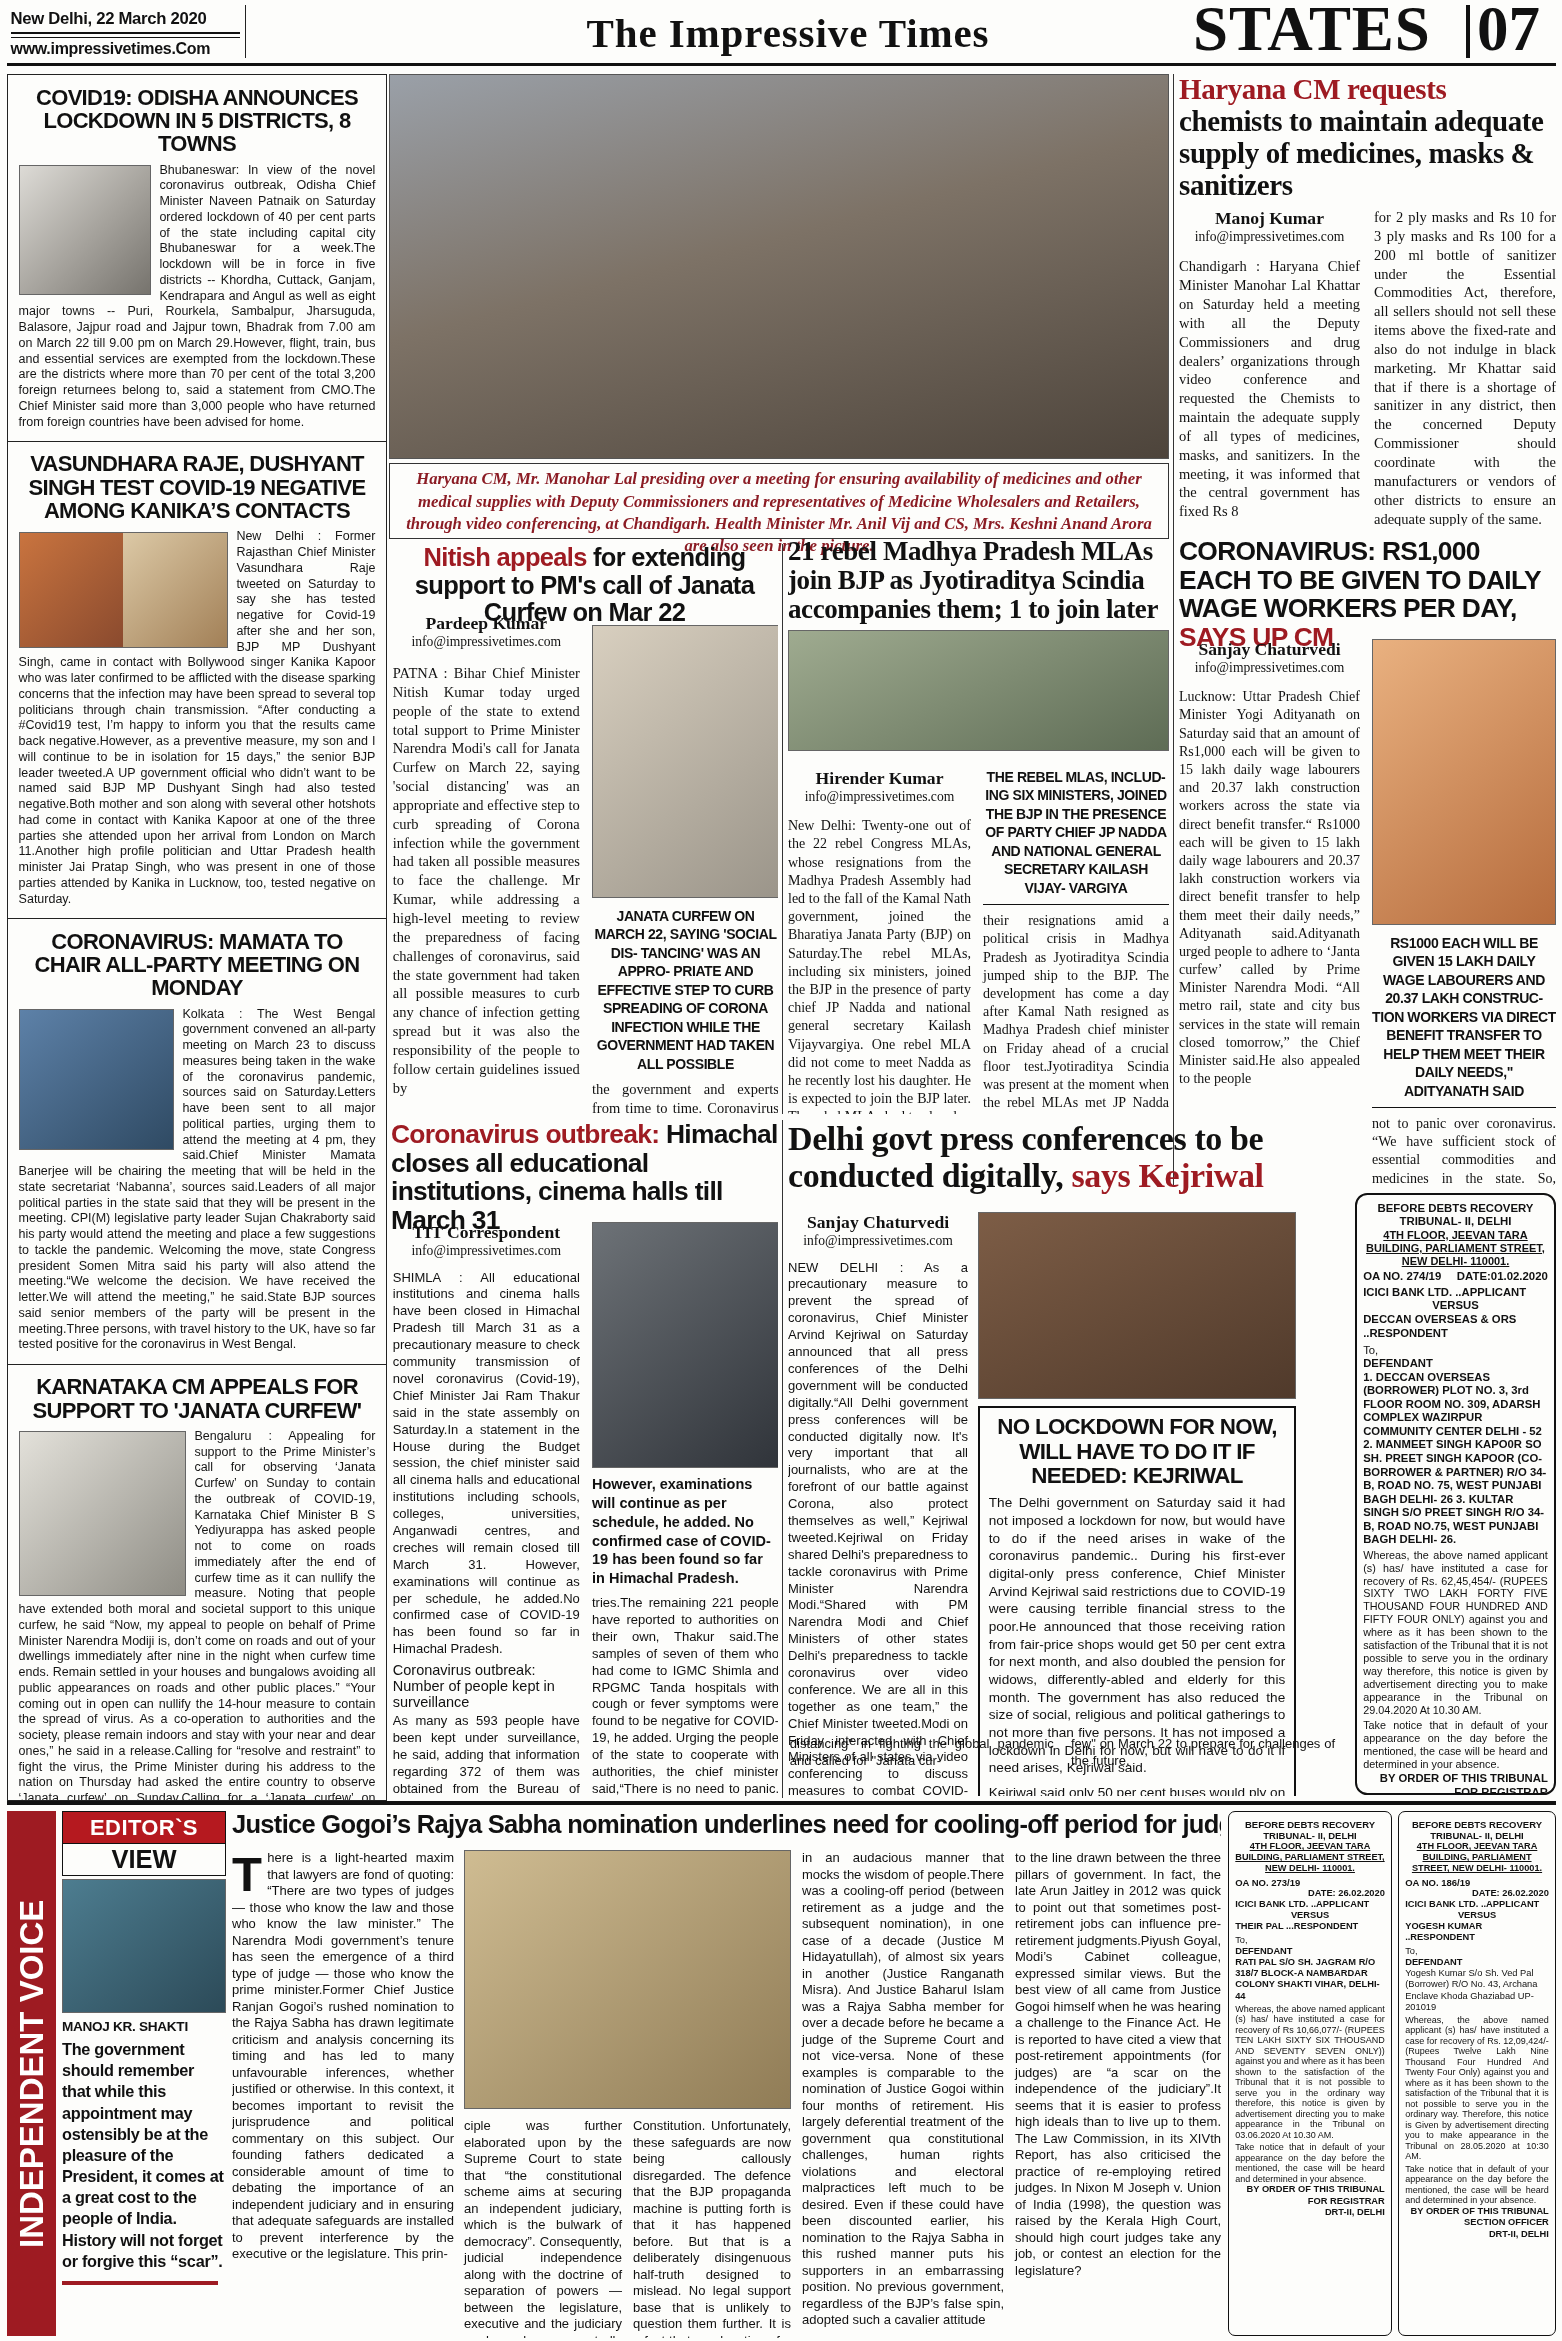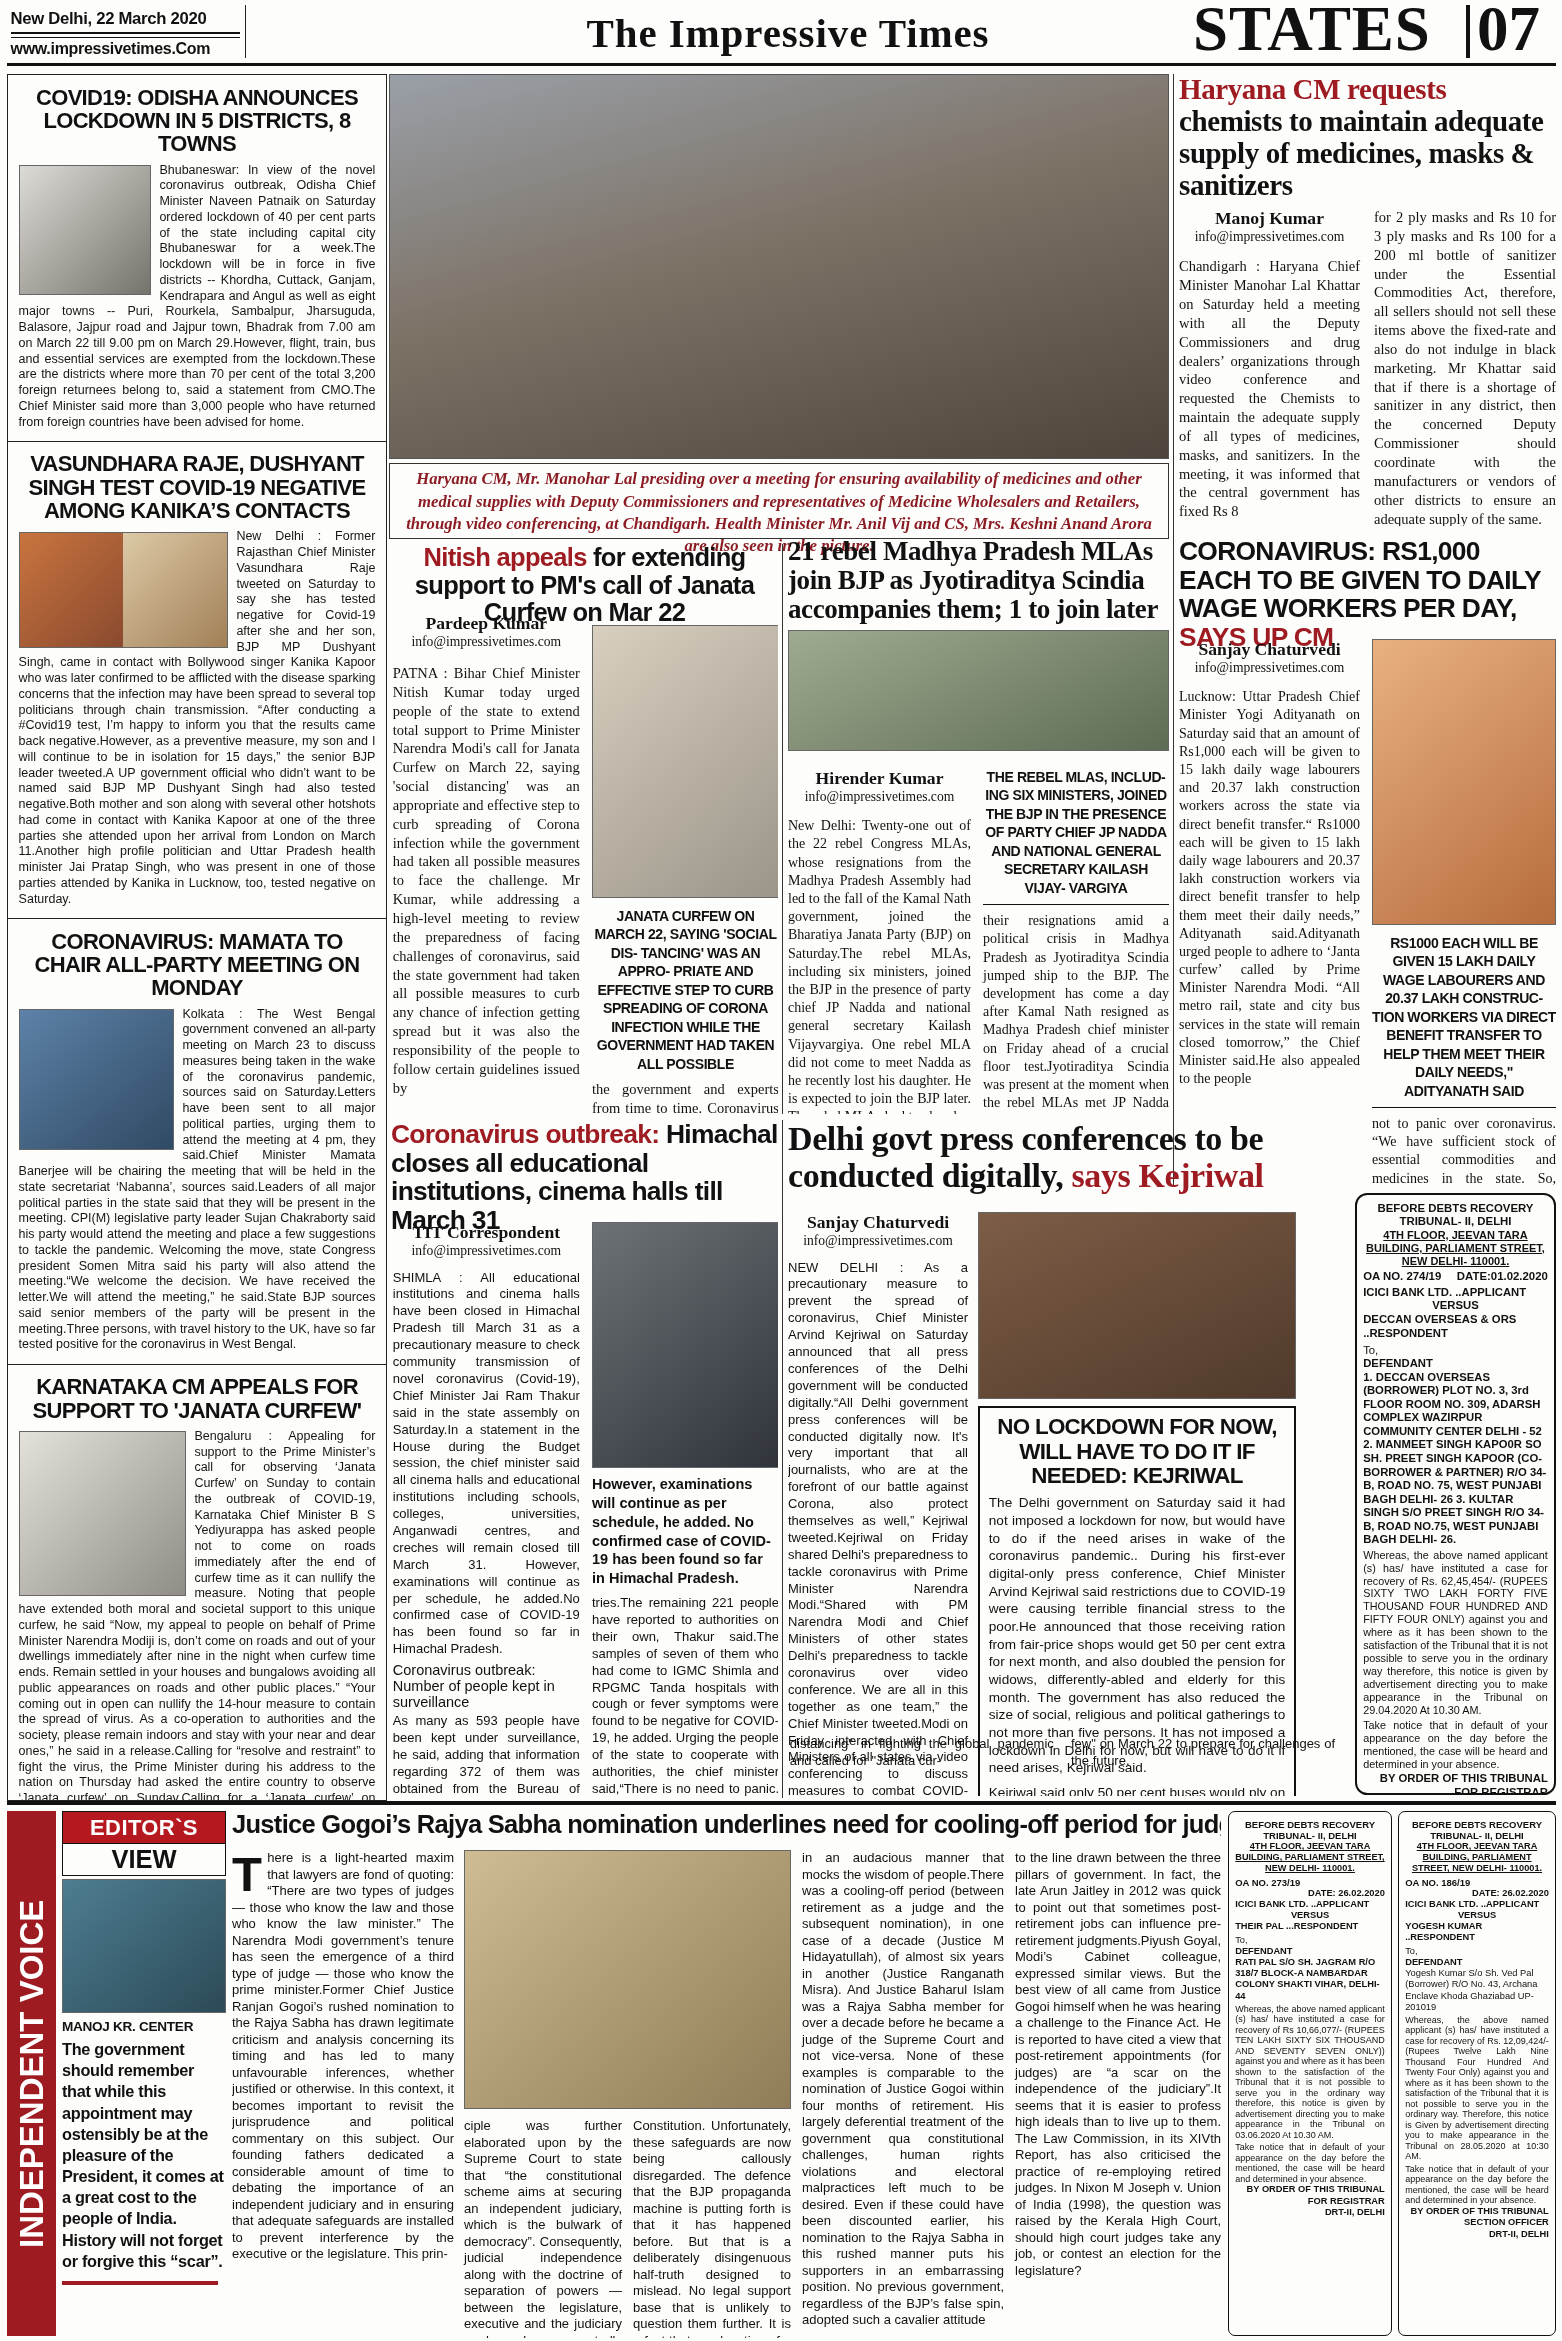--- a/index.html
+++ b/index.html
@@ -310,21 +310,21 @@
 
 <div class="abs big-rule"></div>
 
 <div class="abs voicebar">
   <div class="voicetext">INDEPENDENT VOICE</div>
 </div>
 <div class="abs evbox">
   <div class="ed-head1">EDITOR`S</div>
   <div class="ed-head2">VIEW</div>
   <div class="ph ph-mandal"></div>
-  <div class="ed-name">MANOJ KR. CENTER</div>
+  <div class="ed-name">MANOJ KR. SHAKTI</div>
   <div class="ed-quote">The government should remember that while this appointment may ostensibly be at the pleasure of the President, it comes at a great cost to the people of India. History will not forget or forgive this “scar”.</div>
   <div class="ed-rule"></div>
 </div>
 
 <div class="abs gogoi">
   <div class="g-head">Justice Gogoi’s Rajya Sabha nomination underlines need for cooling-off period for judges</div>
   <div class="g-col g-col1">There is a light-hearted maxim that lawyers are fond of quoting: “There are two types of judges — those who know the law and those who know the law minister.” The Narendra Modi government’s tenure has seen the emergence of a third type of judge — those who know the prime minister.Former Chief Justice Ranjan Gogoi’s rushed nomination to the Rajya Sabha has drawn legitimate criticism and analysis concerning its timing and has led to many unfavourable inferences, whether justified or otherwise. In this context, it becomes important to revisit the jurisprudence and political commentary on this subject. Our founding fathers dedicated a considerable amount of time to debating the importance of an independent judiciary and in ensuring that adequate safeguards are installed to prevent interference by the executive or the legislature. This prin-</div>
   <div class="g-photo"></div>
   <div class="g-col g-col2">ciple was further elaborated upon by the Supreme Court to state that “the constitutional scheme aims at securing an independent judiciary, which is the bulwark of democracy”. Consequently, judicial independence along with the doctrine of separation of powers — between the legislature, executive and the judiciary — have been repeatedly held to form part of the basic structure of the</div>
   <div class="g-col g-col3">Constitution. Unfortunately, these safeguards are now being callously disregarded. The defence that the BJP propaganda machine is putting forth is that it has happened before. But that is a deliberately disingenuous half-truth designed to mislead. No legal support base that is unlikely to question them further. It is a fact that no elevation of a former judge to the Rajya Sabha was done</div>

